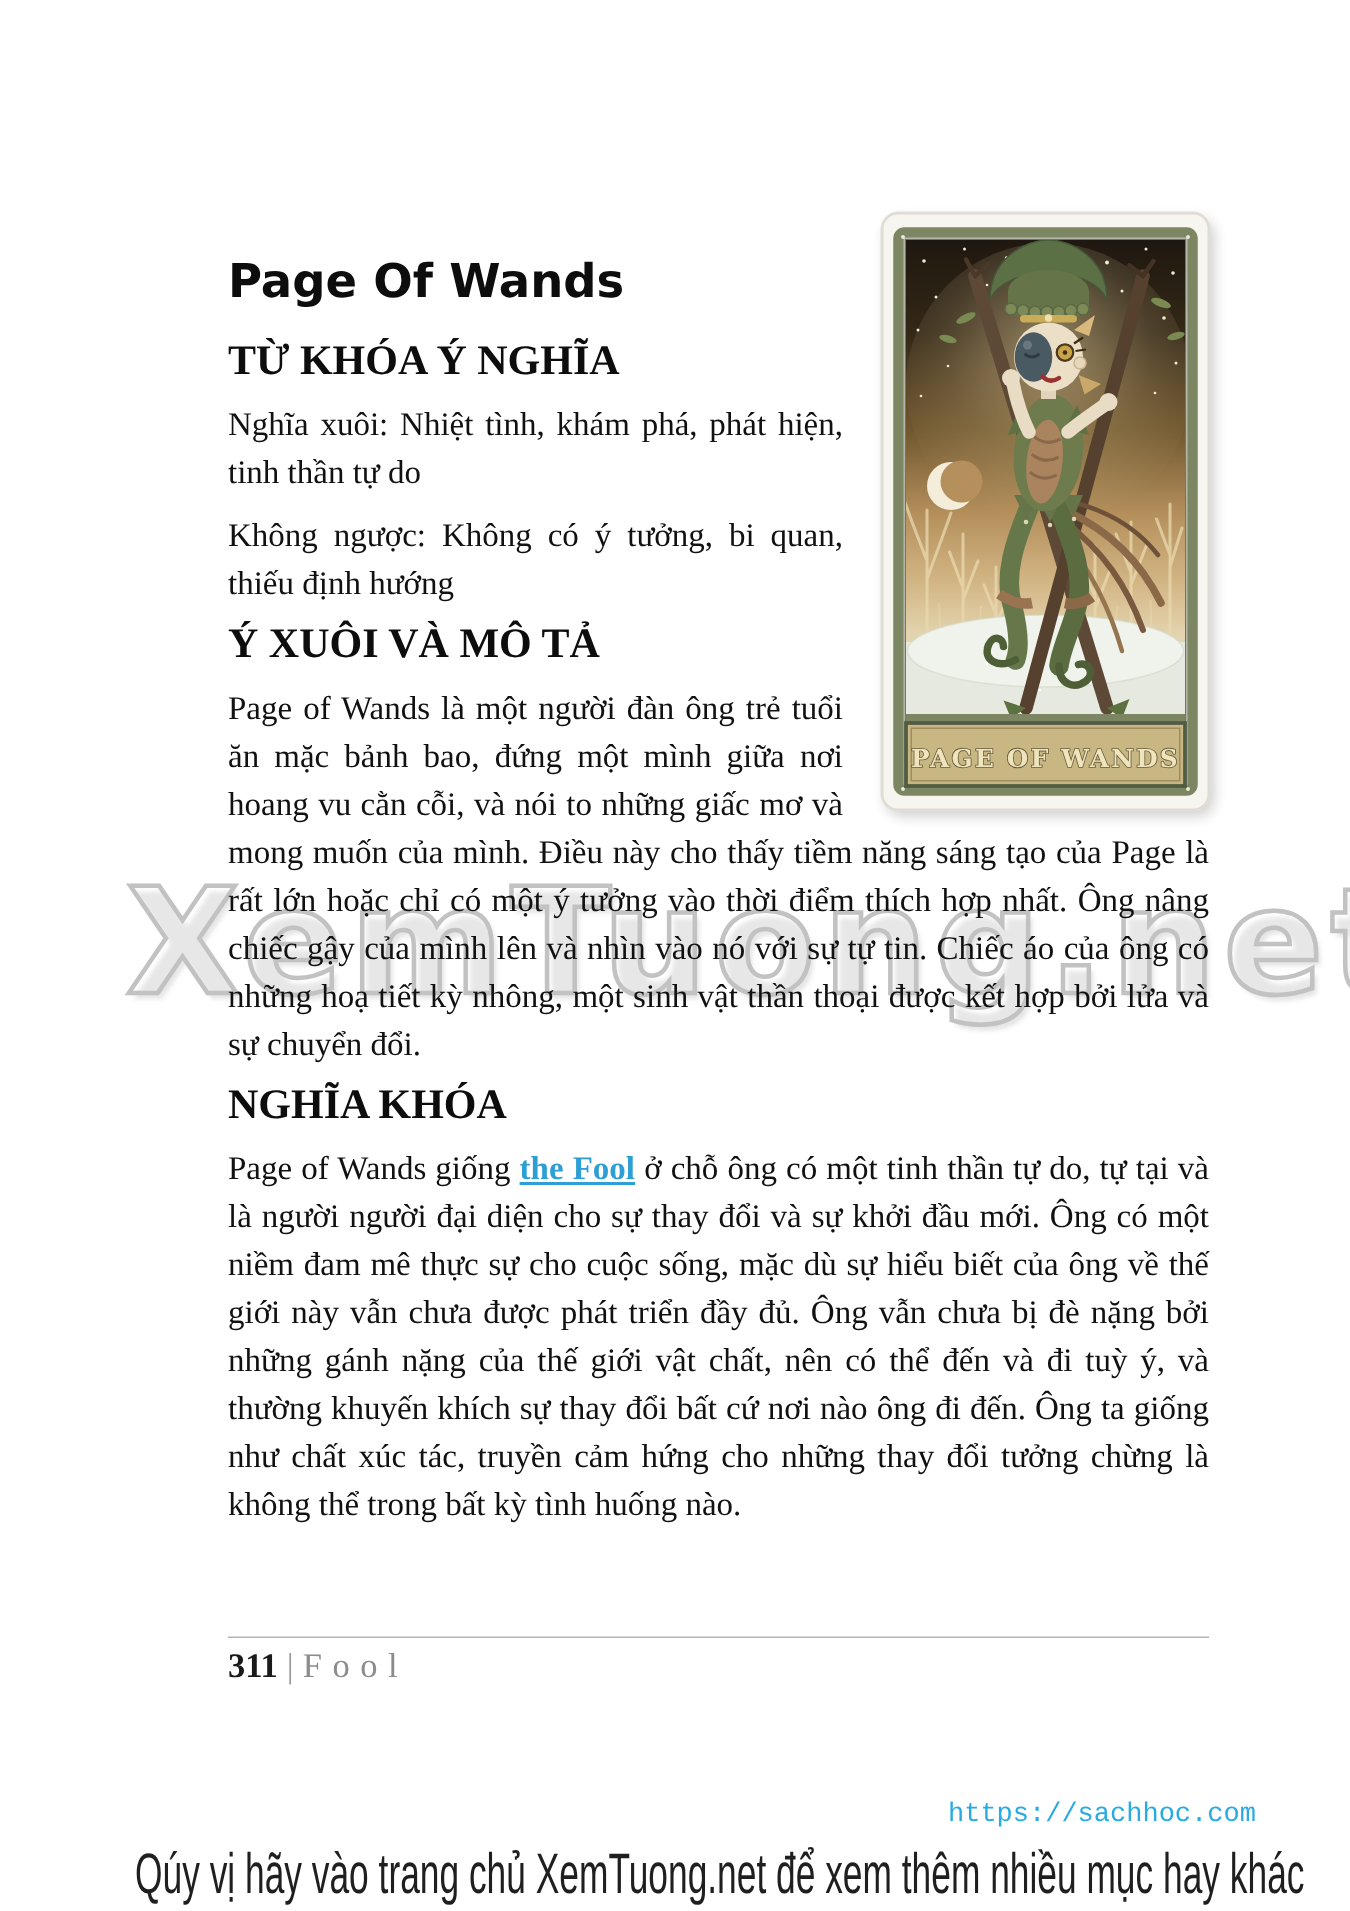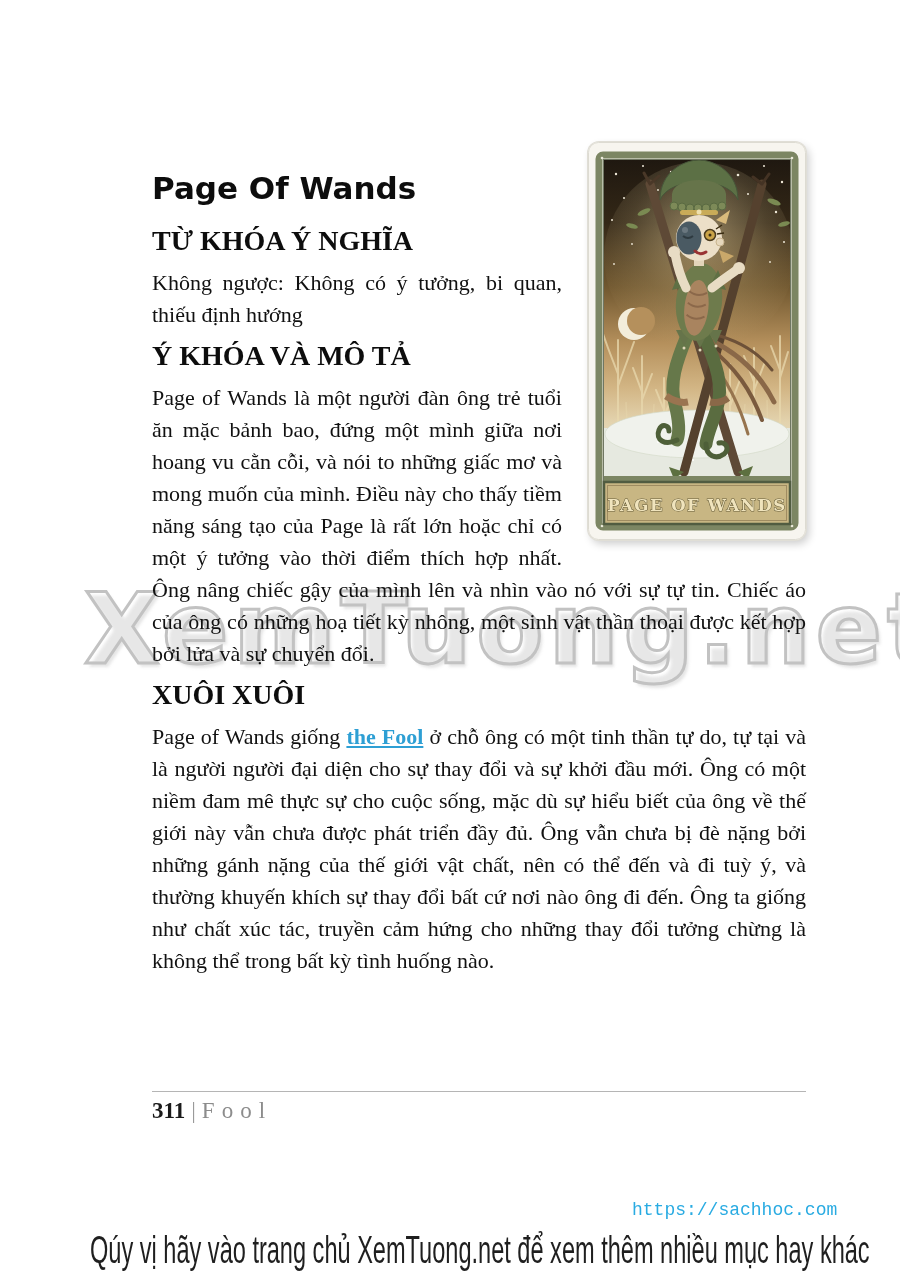--- a/index.html
+++ b/index.html
@@ -236,26 +236,27 @@
             <rect x="19.5" y="343.5" width="179" height="35" fill="none" stroke="#8d7b52" stroke-width="1" opacity="0.7"></rect>
             <text x="109" y="369" text-anchor="middle" font-family="DejaVu Serif, serif" font-size="16.5" font-weight="bold" letter-spacing="1.5" fill="#f0e4bd" stroke="#675e3c" stroke-width="1.1" style="paint-order:stroke;">PAGE OF WANDS</text>
           </g>
         </svg>
       </div>
     </div>
 
     <h1>Page Of Wands</h1>
 
     <h2>TỪ KHÓA Ý NGHĨA</h2>
+    <p>Nghĩa xuôi: Nhiệt tình, khám phá, phát hiện, tinh thần tự do</p>
     <p>Không ngược: Không có ý tưởng, bi quan, thiếu định hướng</p>
 
-    <h2>Ý KHÓA VÀ MÔ TẢ</h2>
+    <h2>Ý XUÔI VÀ MÔ TẢ</h2>
     <p>Page of Wands là một người đàn ông trẻ tuổi ăn mặc bảnh bao, đứng một mình giữa nơi hoang vu cằn cỗi, và nói to những giấc mơ và mong muốn của mình. Điều này cho thấy tiềm năng sáng tạo của Page là rất lớn hoặc chỉ có một ý tưởng vào thời điểm thích hợp nhất. Ông nâng chiếc gậy của mình lên và nhìn vào nó với sự tự tin. Chiếc áo của ông có những hoạ tiết kỳ nhông, một sinh vật thần thoại được kết hợp bởi lửa và sự chuyển đổi.</p>
 
-    <h2>XUÔI XUÔI</h2>
+    <h2>NGHĨA KHÓA</h2>
     <p><span>Page of Wands giống </span><a class="fool-link">the Fool</a><span> ở chỗ ông có một tinh thần tự do, tự tại và là người người đại diện cho sự thay đổi và sự khởi đầu mới. Ông có một niềm đam mê thực sự cho cuộc sống, mặc dù sự hiểu biết của ông về thế giới này vẫn chưa được phát triển đầy đủ. Ông vẫn chưa bị đè nặng bởi những gánh nặng của thế giới vật chất, nên có thể đến và đi tuỳ ý, và thường khuyến khích sự thay đổi bất cứ nơi nào ông đi đến. Ông ta giống như chất xúc tác, truyền cảm hứng cho những thay đổi tưởng chừng là không thể trong bất kỳ tình huống nào.</span></p>
   </div>
 
   <div class="footer-divider"></div>
   <div class="pagenum"><span class="num">311</span><span class="sep">|</span><span class="word">Fool</span></div>
 
   <a class="sachhoc">https://sachhoc.com</a>
   <div class="bottom-note">Qúy vị hãy vào trang chủ XemTuong.net để xem thêm nhiều mục hay khác</div>
 
 </div>

